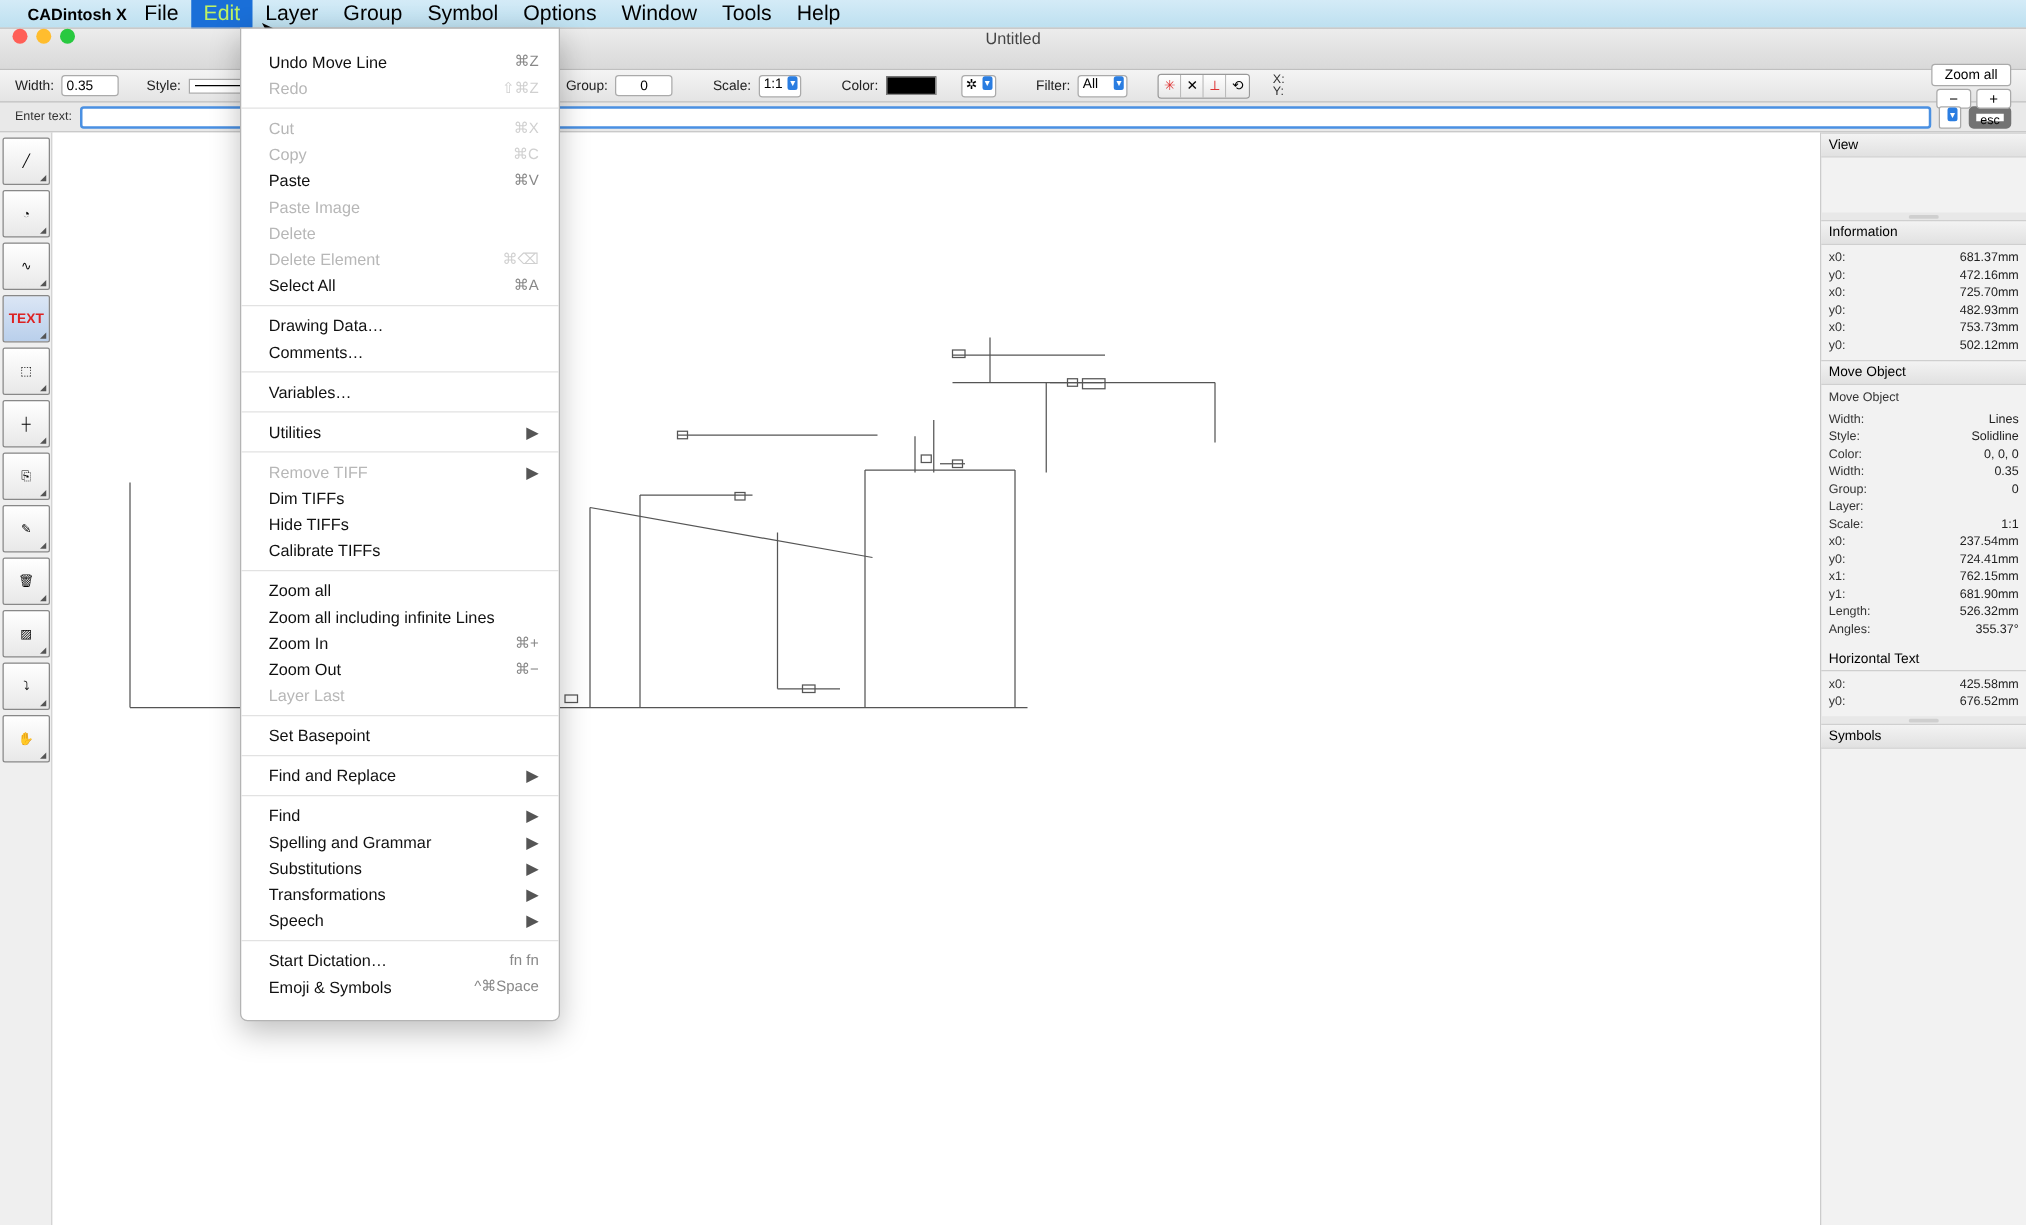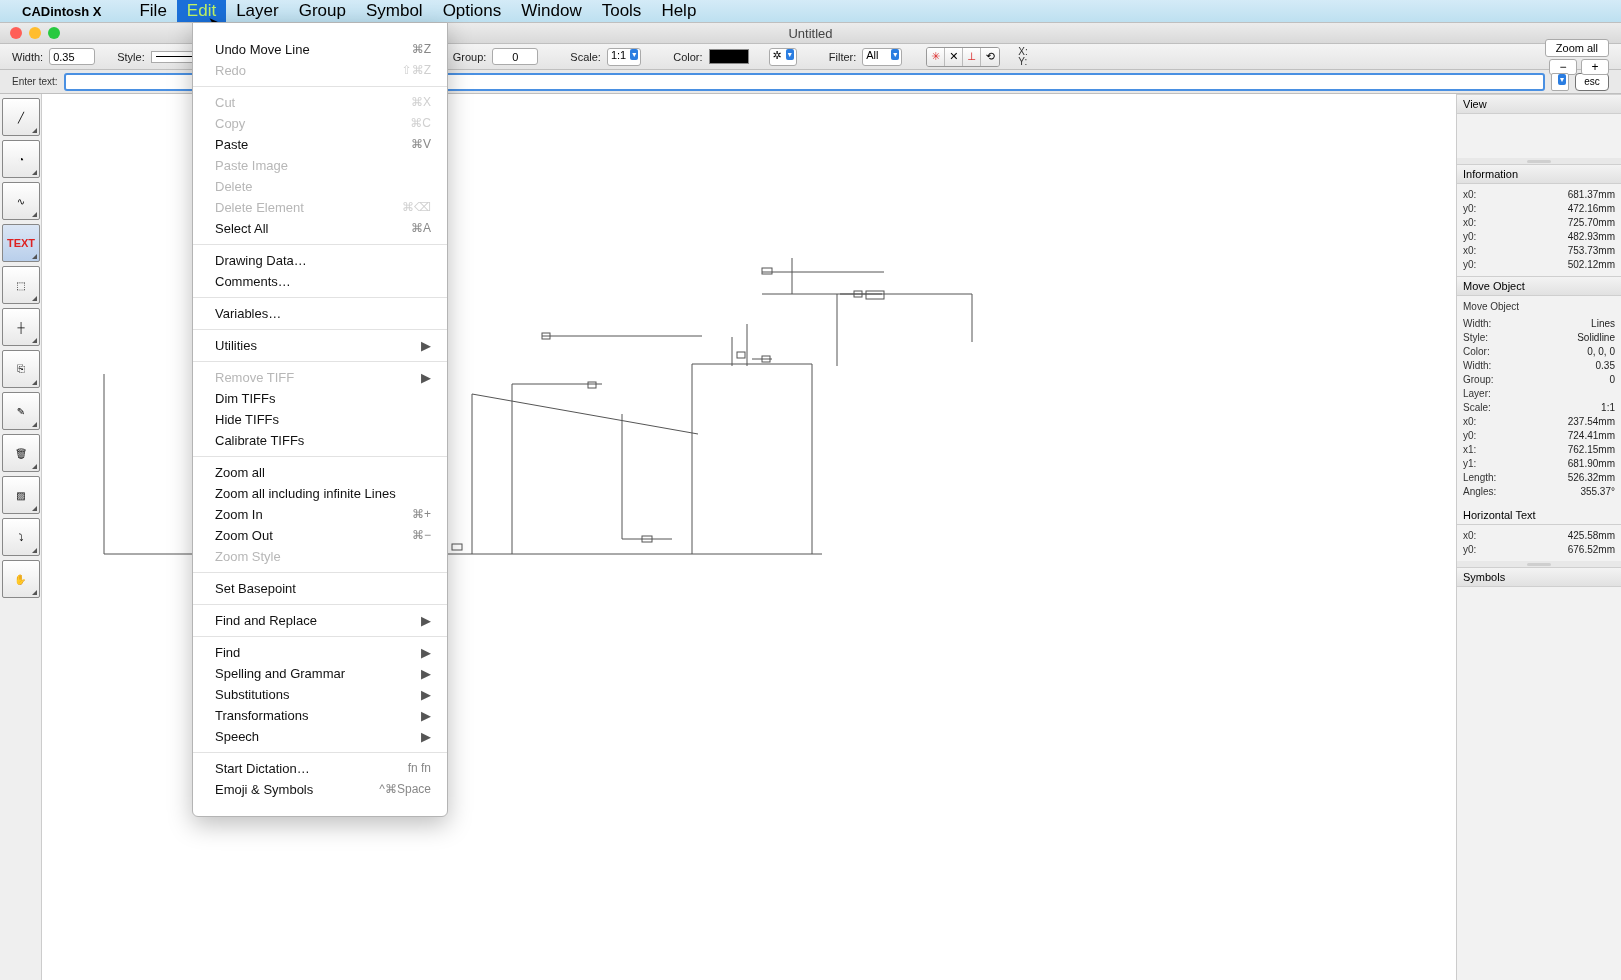--- a/index.html
+++ b/index.html
@@ -1,26 +1,26 @@
 <!DOCTYPE html>
 <html><head>
 <meta charset="utf-8">
 <style>
 * { box-sizing: border-box; margin: 0; padding: 0; font-family: -apple-system, "Helvetica Neue", Arial, sans-serif; }
 body { width: 1621px; height: 980px; background: #ececec; overflow: hidden; font-size: 12px; }
 
 
 .menubar { height: 22px; background: linear-gradient(#d4ebf7,#bde0f0); display: flex; align-items: center; padding-left: 12px; gap: 0; }
 .menubar .apple { font-size: 14px; margin-right: 10px; }
-.menubar .appname { font-weight: 600; margin-right: 28px; font-size: 13px; }
+.menubar .appname { font-weight: 600; margin-right: 4px; font-size: 13px; }
 .menubar .mitem { padding: 3px 10px; font-size: 17px; cursor: default; }
 .menubar .mitem.active { background: #1a6fd8; color: #bef264; }
 
 
-.titlebar { height: 22px; background: linear-gradient(#ececec,#d9d9d9); border-top:1px solid #bfbfbf; border-bottom:1px solid #bfbfbf; display:flex; align-items:center; position:relative;}
+.titlebar { height: 34px; background: linear-gradient(#ececec,#d9d9d9); border-top:1px solid #bfbfbf; border-bottom:1px solid #bfbfbf; display:flex; align-items:flex-start; position:relative;}
 .traffic { display:flex; gap:7px; margin-left:10px;}
 .tdot { width:12px;height:12px;border-radius:50%; }
 .tdot.r{background:#ff5f57;} .tdot.y{background:#ffbd2e;} .tdot.g{background:#28c940;}
 .titlebar .title { position:absolute; left:50%; transform:translateX(-50%); font-size:13px; color:#444;}
 
 
 .toolbar { height: 26px; background: linear-gradient(#f4f4f4,#e4e4e4); border-bottom:1px solid #bfbfbf; display:flex; align-items:center; padding:0 12px; gap:6px; position:relative;}
 .tlabel { font-size:11px; color:#222;}
 .tinput { width:46px; height:17px; font-size:11px; padding:0 3px; border:1px solid #aaa; border-radius:3px; background:#fff;}
 .tselect { height:18px; font-size:11px; border:1px solid #aaa; border-radius:3px; background:#fff; padding:0 14px 0 3px; appearance:none; position:relative;}
@@ -35,21 +35,21 @@
 .coordxy{font-size:10px;color:#333;line-height:10px;}
 .rightctrls{position:absolute;right:12px;display:flex;align-items:center;gap:6px;}
 .zoomall{font-size:11px;border:1px solid #aaa;border-radius:3px;background:#fff;padding:2px 10px;}
 .pm{width:28px;height:16px;border:1px solid #aaa;border-radius:3px;background:#fff;font-size:12px;display:flex;align-items:center;justify-content:center;}
 
 
 .entry { height:24px; background:#e9e9e9; border-bottom:1px solid #bfbfbf; display:flex; align-items:center; padding:0 12px; gap:6px;}
 .entry .elabel{font-size:10px;color:#333;}
 .entry input.big{ flex:1 0 auto; width:1480px; height:18px; border:2px solid #4a90e2; border-radius:3px; padding:0 4px; font-size:11px; background:#fff;}
 .entry .sqsel{ width:18px;height:18px;border:1px solid #aaa;border-radius:2px;background:#fff;}
-.entry .escbtn{ width:34px;height:18px;border:1px solid #737373;border-radius:4px;background:#fff;font-size:10px;}
+.entry .escbtn{ width:34px;height:18px;border:6px solid #737373;border-radius:4px;background:#fff;font-size:10px;}
 
 
 .main { position:relative; display:flex; height: calc(100% - 94px); }
 .left-tools { width:42px; background:#efefef; border-right:1px solid #ccc; display:flex; flex-direction:column; gap:4px; padding:4px 2px;}
 .toolbtn{ width:38px;height:38px;border:1px solid #888;background:linear-gradient(#fff,#e8e8e8); display:flex;align-items:center;justify-content:center;font-size:10px; border-radius:2px; position:relative;}
 .toolbtn.sel{background:linear-gradient(#dbe6f5,#b9cfeb);}
 .toolbtn .corner{position:absolute;right:2px;bottom:2px;width:0;height:0;border-left:5px solid transparent;border-bottom:5px solid #555;}
 .canvas{ flex:1; background:#fff; position:relative; overflow:hidden;}
 .rightpanel{ width:165px; background:#f2f2f2; border-left:1px solid #ccc; display:flex; flex-direction:column; font-size:10px;}
 .panel-head{ background:linear-gradient(#f3f3f3,#e1e1e1); border-top:1px solid #cfcfcf;border-bottom:1px solid #cfcfcf; padding:3px 6px; font-size:11px; font-weight:500;}
@@ -402,21 +402,21 @@
     </div>
     <div class="dditem">
       <span>Zoom In</span>
       <span class="sc">⌘+</span>
     </div>
     <div class="dditem">
       <span>Zoom Out</span>
       <span class="sc">⌘−</span>
     </div>
     <div class="dditem disabled">
-      <span>Zoom Style</span>
+      <span>Layer Last</span>
     </div>
     <div class="ddsep"></div>
     <div class="dditem">
       <span>Set Basepoint</span>
     </div>
     <div class="ddsep"></div>
     <div class="dditem">
       <span>Find and Replace</span>
       <span class="arrow">▶</span>
     </div>

